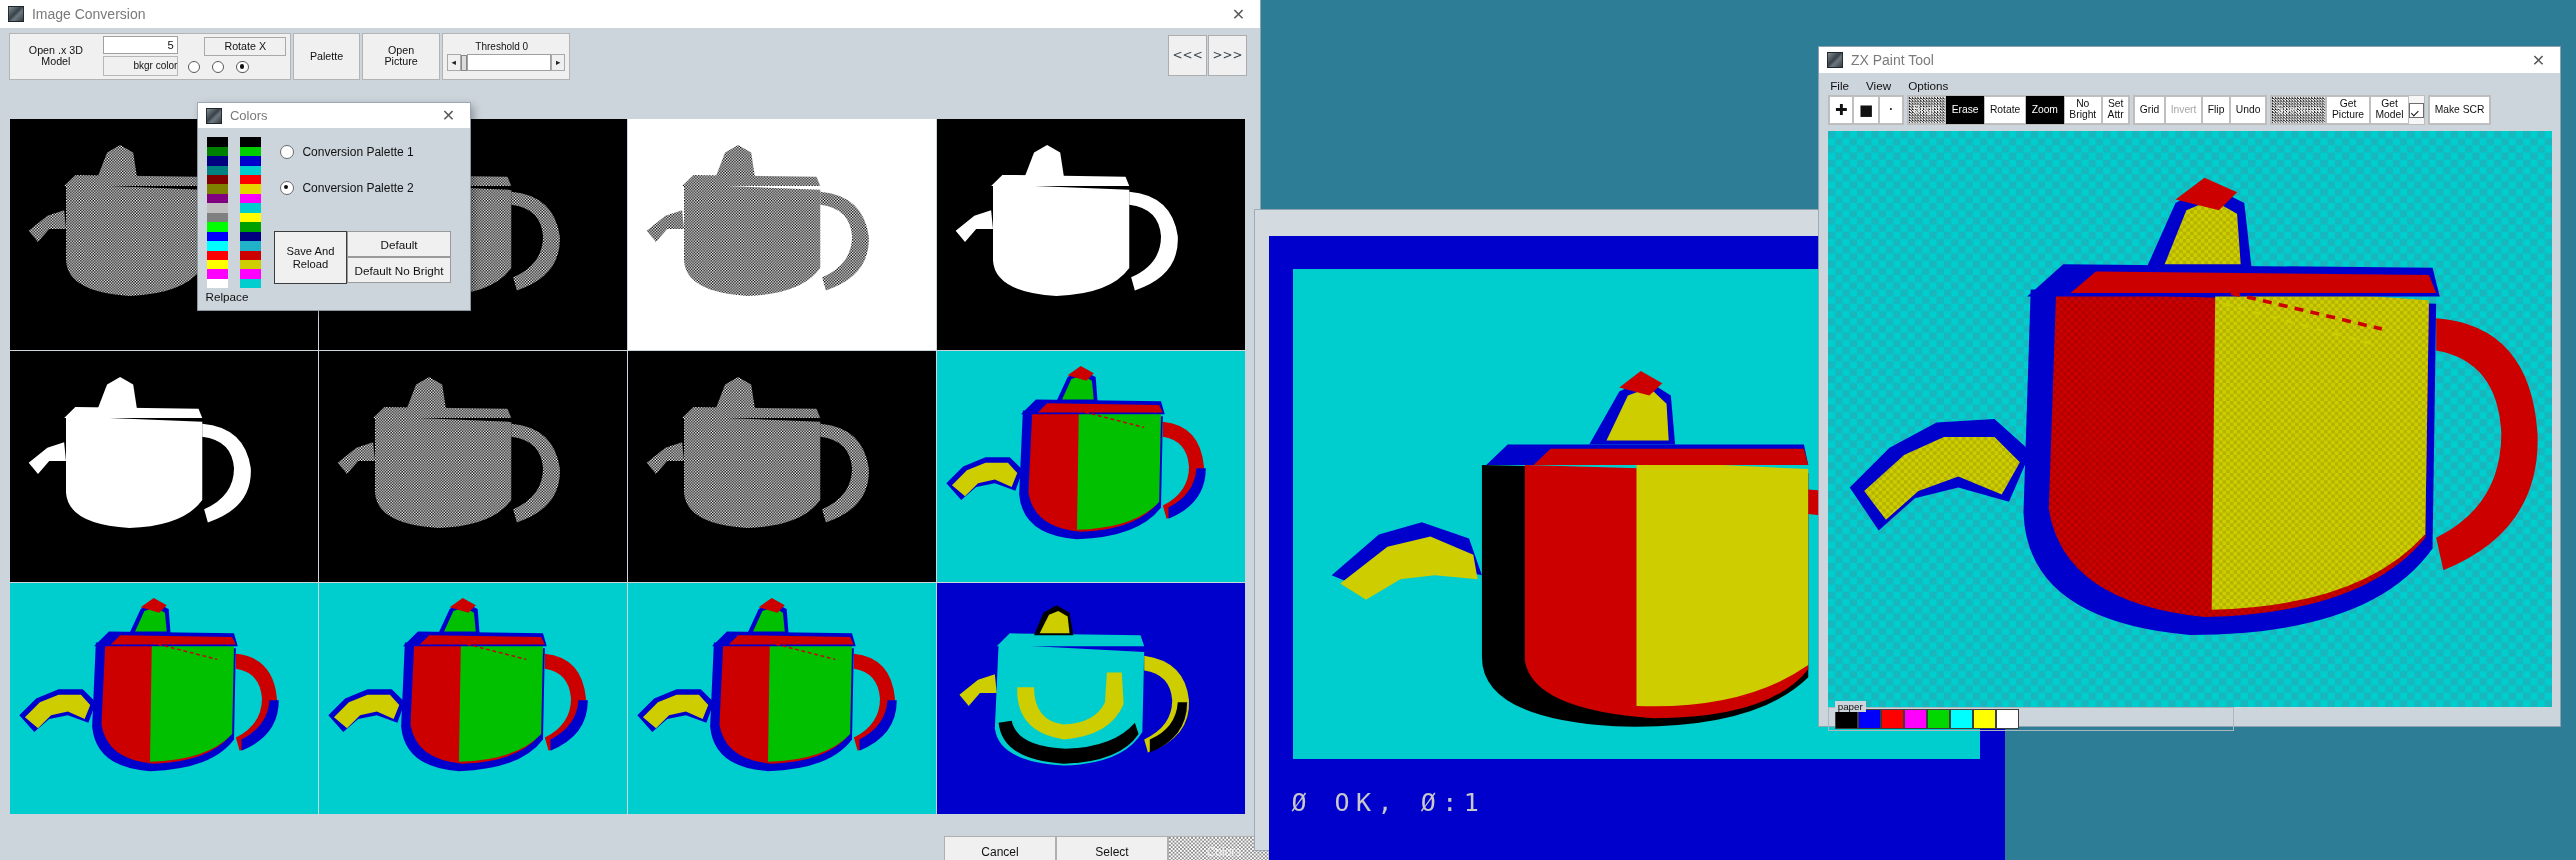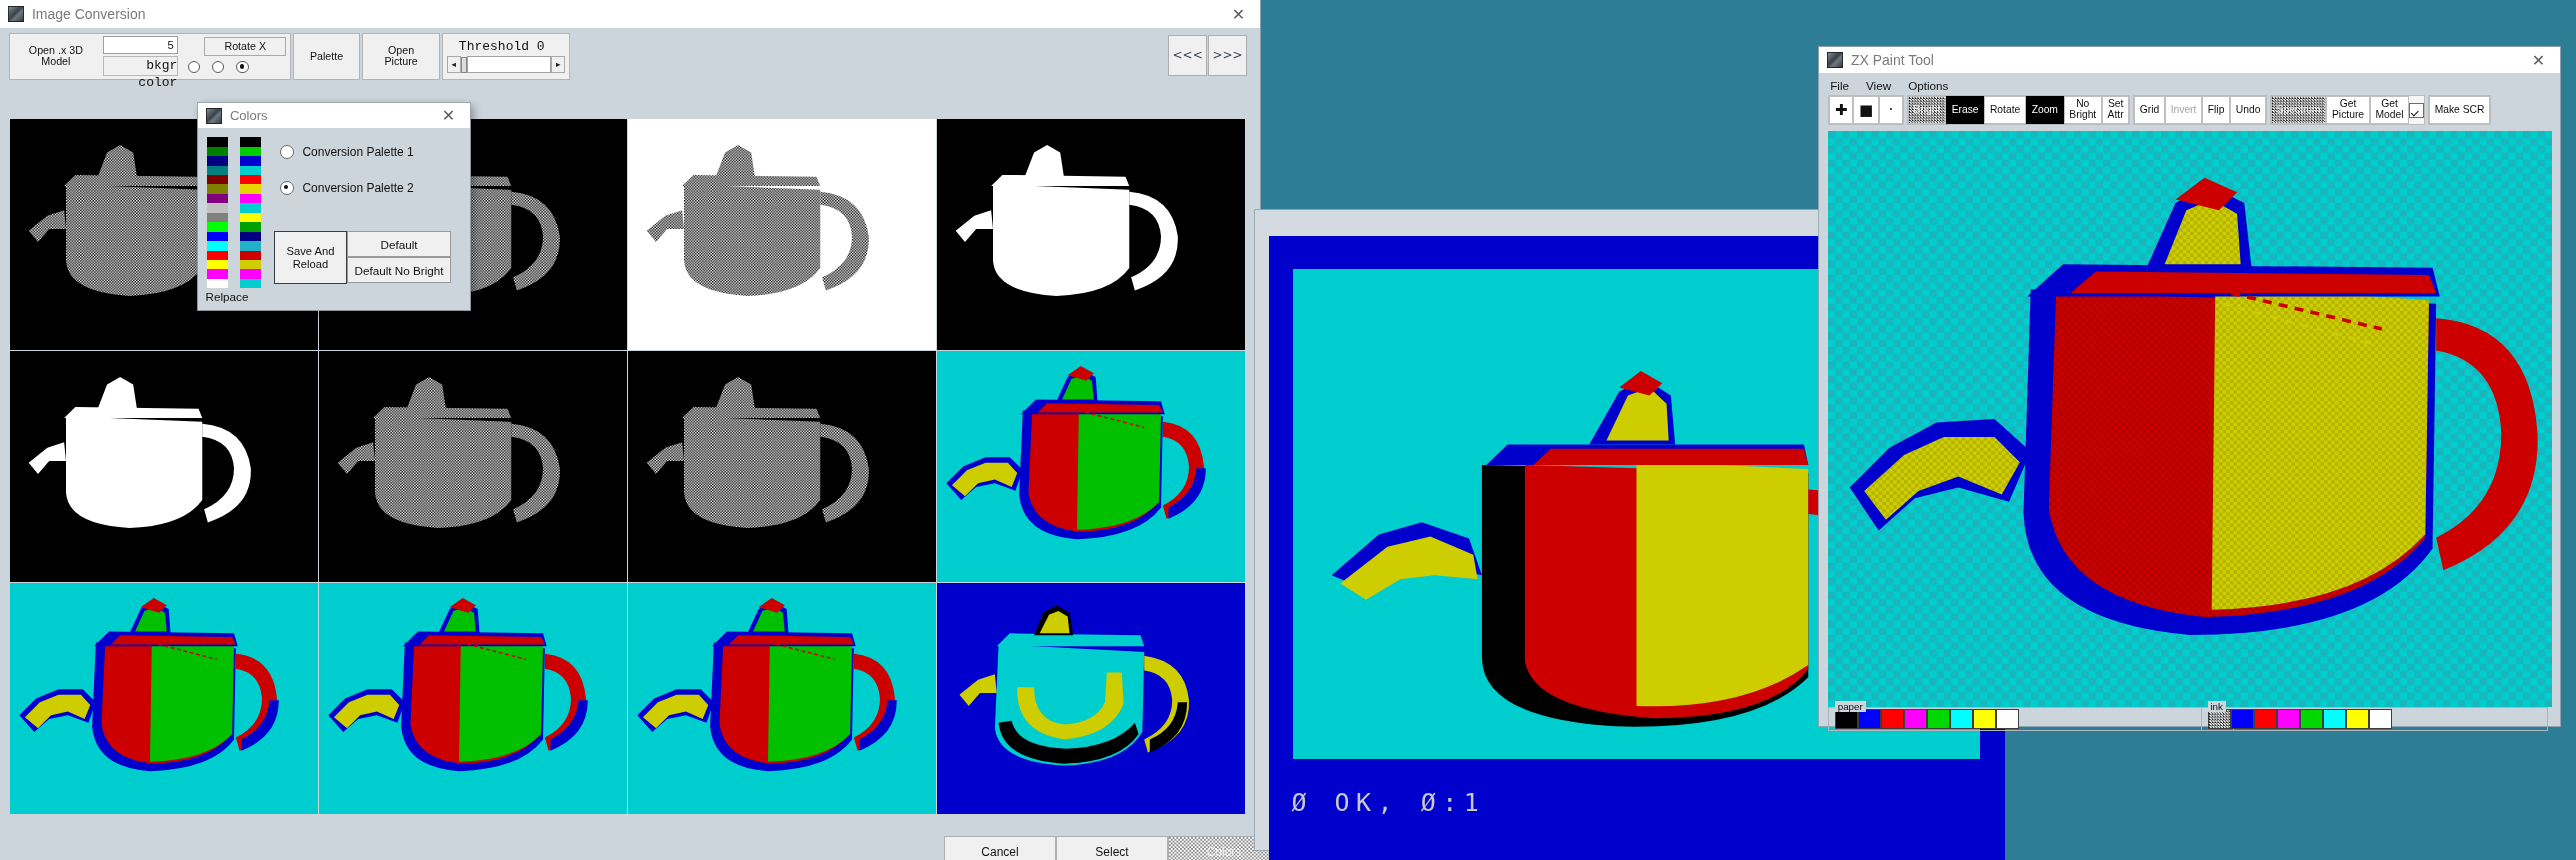--- a/index.html
+++ b/index.html
@@ -25,21 +25,21 @@
      margin-right:1.9px;position:relative;}
   .tbtn{background:#f0f0f0;display:flex;flex-direction:column;align-items:center;justify-content:center;
      font-size:10.7px;color:#111;line-height:11.2px;padding:0 5.6px;height:100%;text-align:center;}
   .numbox{background:#fff;border:0.9px solid #a0a0a0;height:17.7px;width:75px;font-size:11.2px;
      text-align:right;padding-right:3.7px;line-height:17.7px;color:#111;box-sizing:border-box;}
   .col2{display:flex;flex-direction:column;justify-content:center;gap:1.9px;}
   .radio{width:10.3px;height:10.3px;border-radius:50%;border:0.9px solid #5a5a5a;background:#fff;
      display:inline-block;position:relative;}
   .radio.on::after{content:"";position:absolute;left:2.3px;top:2.3px;width:4.7px;height:4.7px;
      border-radius:50%;background:#111;}
-  .lblcell{font-size:13px;color:#111;font-family:Liberation Mono, monospace;}
+  .lblcell{font-size:10px;color:#111;}
 
   .trackwrap{display:flex;align-items:center;height:17.7px;}
   .arrowbtn{width:14px;height:17.7px;background:#f0f0f0;border:0.9px solid #a9a9a9;
      display:flex;align-items:center;justify-content:center;font-size:7.5px;color:#222;box-sizing:border-box;}
   .trackbar{height:17.7px;background:#fff;border:0.9px solid #a0a0a0;width:84px;box-sizing:border-box;}
   .thumb{width:6.5px;height:16px;background:#dcdcdc;border:0.9px solid #888;box-sizing:border-box;}
 
   .navbtns{position:absolute;right:13px;top:6.5px;display:flex;}
   .navbtn{width:39px;height:41px;background:#f0f0f0;border:0.9px solid #adadad;
      display:flex;align-items:center;justify-content:center;font-size:12px;color:#3c4650;
@@ -604,27 +604,14 @@
     <span class="sw" style="background: rgb(0, 0, 0);"></span>
         <span class="sw" style="background: rgb(0, 0, 255);"></span>
         <span class="sw" style="background: rgb(255, 0, 0);"></span>
         <span class="sw" style="background: rgb(255, 0, 255);"></span>
         <span class="sw" style="background: rgb(0, 216, 0);"></span>
         <span class="sw" style="background: rgb(0, 255, 255);"></span>
         <span class="sw" style="background: rgb(255, 255, 0);"></span>
         <span class="sw" style="background: rgb(255, 255, 255);"></span>
       </div>
   </div>
-  <div class="pal-row" style="left:382px;">
-    <div class="pal-group" id="inkgrp" style="width: 347px;">
-      <span class="glabel">ink</span>
-    <span class="sw dith"></span>
-        <span class="sw" style="background: rgb(0, 0, 255);"></span>
-        <span class="sw" style="background: rgb(255, 0, 0);"></span>
-        <span class="sw" style="background: rgb(255, 0, 255);"></span>
-        <span class="sw" style="background: rgb(0, 216, 0);"></span>
-        <span class="sw" style="background: rgb(0, 255, 255);"></span>
-        <span class="sw" style="background: rgb(255, 255, 0);"></span>
-        <span class="sw" style="background: rgb(255, 255, 255);"></span>
-      </div>
-  </div>
 </div>
 
 
 </body></html>

